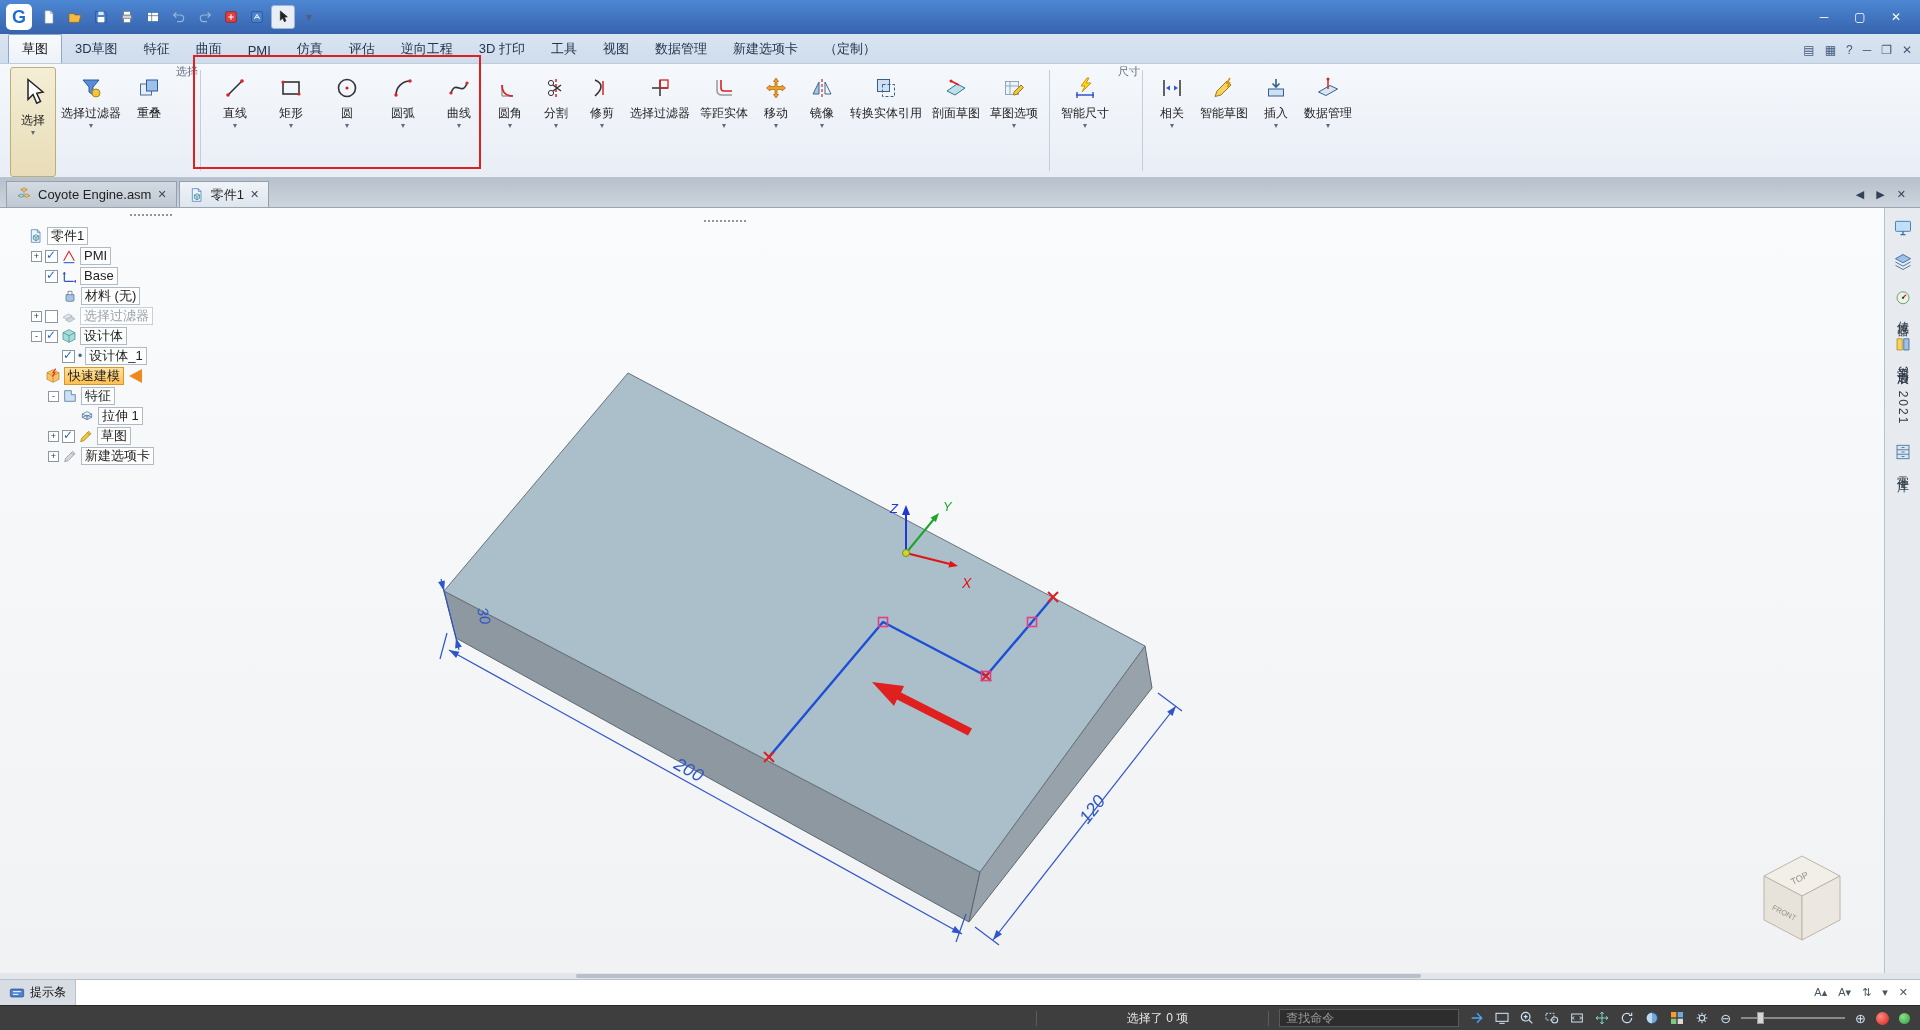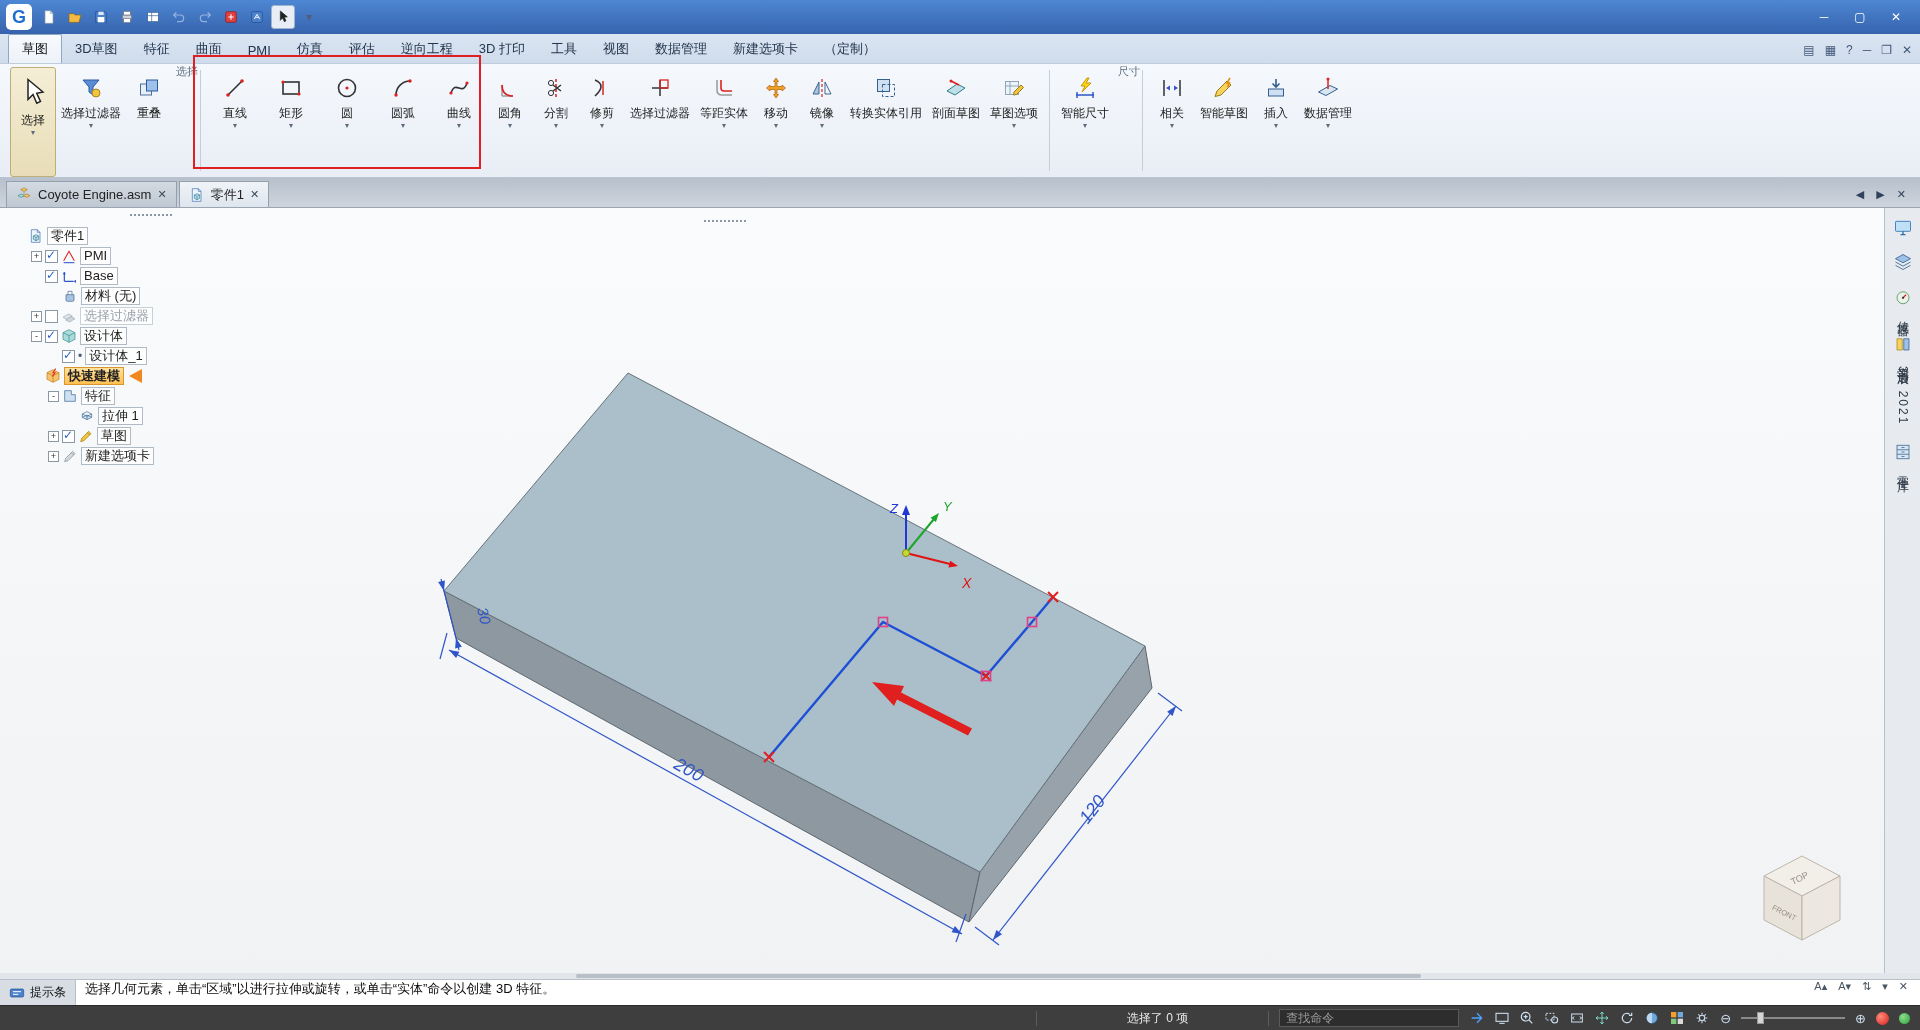--- a/index.html
+++ b/index.html
@@ -66,37 +66,37 @@
 .handle-dots{position:absolute;width:42px;height:4px;border-top:2px dotted #8a97a5}
 .tree{position:absolute;left:10px;top:18px;z-index:3;font-size:13px}
 .trow{display:flex;align-items:center;height:20px;gap:3px;white-space:nowrap}
 .exp{width:11px;height:11px;border:1px solid #8a97a5;background:#fff;font-size:9px;line-height: 9px;
   text-align:center;color:#333;flex:0 0 auto}
 .expsp{width:11px;flex:0 0 auto}
 .cb{width:13px;height:13px;border:1px solid #8a97a5;background:#fff;position:relative;flex:0 0 auto}
 .cb.on::after{content:"✓";color:#2a62c9;font-size:12px;position:absolute;left:0;top:-3px}
 .tbox{border:1px solid #b0bac4;padding:0 3px;background:rgba(255,255,255,.72);line-height:16px}
 .trow.grayed .tbox{color:#98a0a8;border-color:#c8d0d8}
-.trow.selected .tbox{background:linear-gradient(#ffe2a0,#ffc050);border-color:#d8962c;font-weight:bold}
+.trow.selected .tbox{background:linear-gradient(#ffe2a0,#ffc050);border-color:#d8962c;font-weight:normal}
 .selarrow{width:0;height:0;border-top:7px solid transparent;border-bottom:7px solid transparent;
   border-right:13px solid #f08820;margin-left:2px}
 
 
 .rail{width:36px;background:#e7ebf0;border-left:1px solid #b8c1cb;display:flex;flex-direction:column;
   align-items:center;padding-top:8px;gap:10px}
 .railbtn{width:24px;height:24px;display:flex;align-items:center;justify-content:center}
 .railtab{display:flex;flex-direction:column;align-items:center;gap:5px;padding:4px 0}
 .vtext{writing-mode:vertical-rl;font-size:12px;color:#2f3b47;letter-spacing:2px}
 
 
 .scrollstrip{height:6px;background:#e2e6ea;position:relative}
 .scrollthumb{position:absolute;left:30%;width:44%;top:1px;bottom:1px;background:#b8bfc7;border-radius:3px}
 
 
-.promptbar{height:26px;background:#fff;border-top:1px solid #b8c1cb;display:flex;align-items:flex-start}
+.promptbar{height:26px;background:#fff;border-top:1px solid #b8c1cb;display:flex;align-items:center}
 .badge{display:flex;align-items:center;gap:5px;background:#d8dde3;height:100%;padding:0 9px;
   font-size:12px;color:#111;border-right:1px solid #b8c1cb}
 .prompt-text{padding:0 9px;font-size:13px;color:#0d0d0d;white-space:nowrap;overflow:hidden}
 .prompt-icons{margin-left:auto;display:flex;align-items:center;gap:11px;padding-right:12px}
 .picon{color:#4a5665;font-size:11px}
 
 
 .statusbar{height:25px;background:#3e3e3e;border-top:1px solid #2a2a2a;color:#e8e8e8;
   display:flex;align-items:center;gap:10px;padding:0 10px;font-size:12px}
 .sb-sep{width:1px;height:15px;background:#5c5c5c}
@@ -836,21 +836,20 @@
 <div class="promptbar">
   <div class="badge">
     <span class="icw" style="width:16px;height:16px">
         <svg viewBox="0 0 24 24" width="16" height="16">
           <rect x="2" y="6" width="20" height="12" rx="2" fill="#4d82cc" stroke="#1d4a8c"></rect>
           <path d="M6 10 h12 M6 14 h8" stroke="#fff" stroke-width="1.5"></path>
         </svg>
       </span>
     <span>提示条</span>
   </div>
-  <div class="prompt-text">选择几何元素，单击“区域”以进行拉伸或旋转，或单击“实体”命令以创建 3D 特征。</div>
   <div class="prompt-icons" id="prompt-icons">
       <span class="picon">A▴</span>
       <span class="picon">A▾</span>
       <span class="picon">⇅</span>
       <span class="picon">▾</span>
       <span class="picon">✕</span>
     </div>
 </div>
 
 <div class="statusbar">

